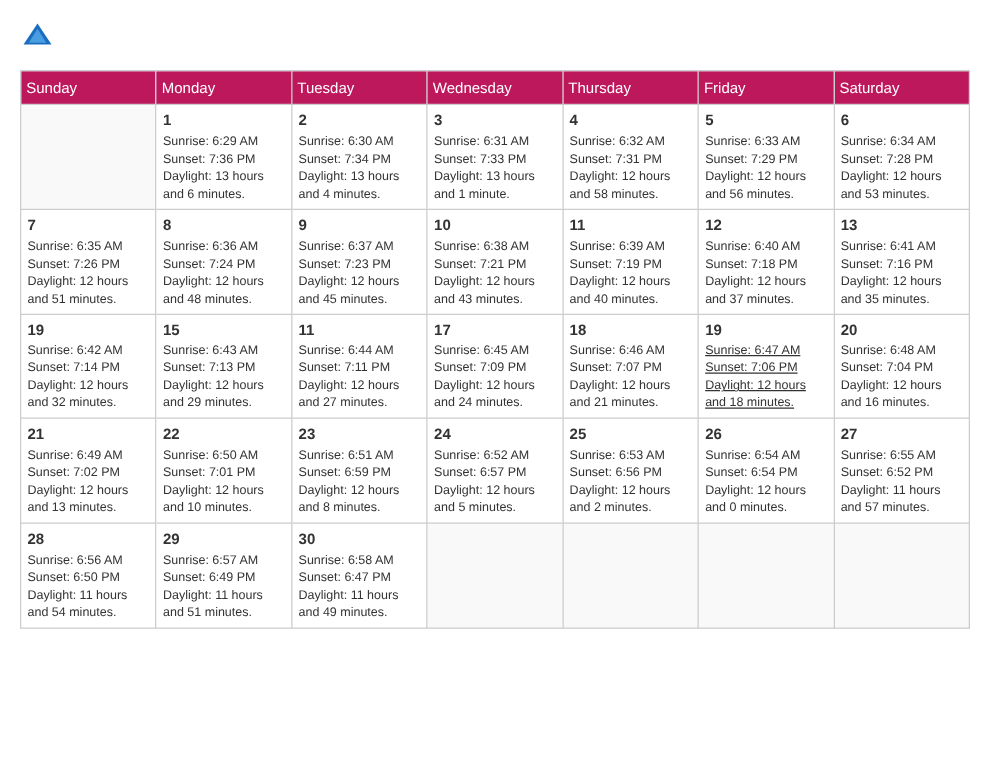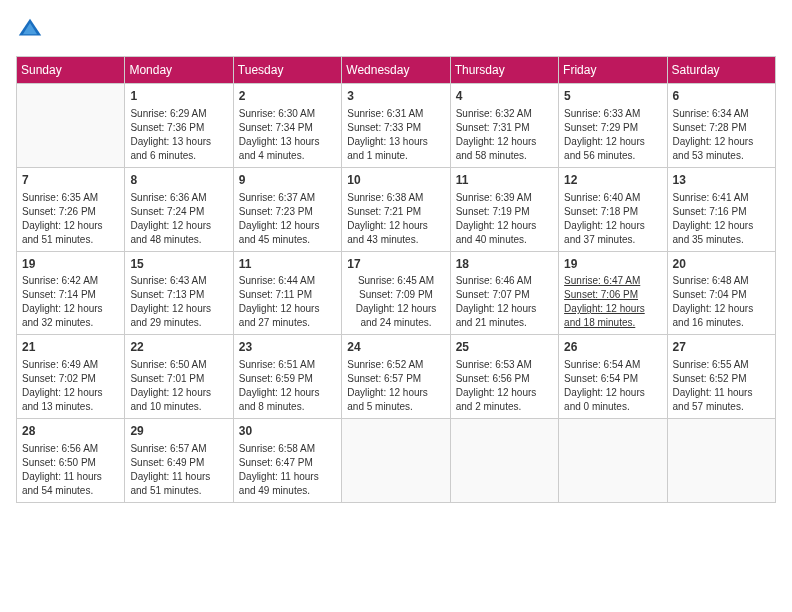--- a/index.html
+++ b/index.html
@@ -229,21 +229,21 @@
         </td>
         <td>
           <span class="day-number">11</span>
           <div class="cell-text" style="white-space: pre-line;">Sunrise: 6:44 AM
 Sunset: 7:11 PM
 Daylight: 12 hours
 and 27 minutes.</div>
         </td>
         <td>
           <span class="day-number">17</span>
-          <div class="cell-text" style="white-space: pre-line; text-align: center;">Sunrise: 6:45 AM
+          <div class="cell-text" style="white-space: pre-line;">Sunrise: 6:45 AM
 Sunset: 7:09 PM
 Daylight: 12 hours
 and 24 minutes.</div>
         </td>
         <td>
           <span class="day-number">18</span>
           <div class="cell-text" style="white-space: pre-line;">Sunrise: 6:46 AM
 Sunset: 7:07 PM
 Daylight: 12 hours
 and 21 minutes.</div>

